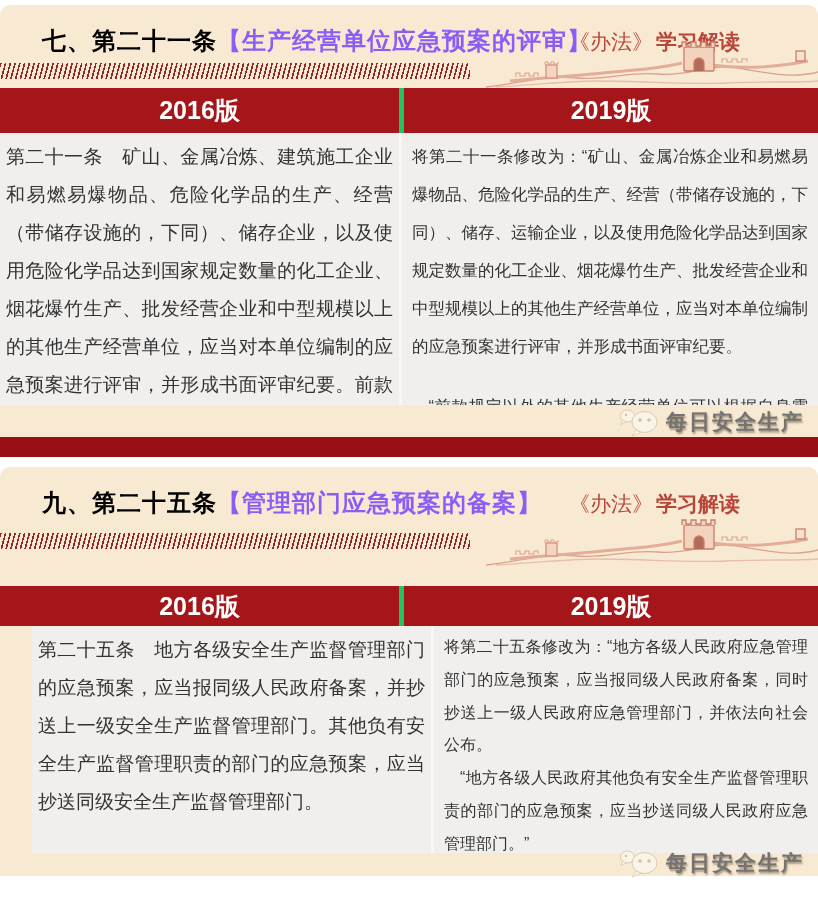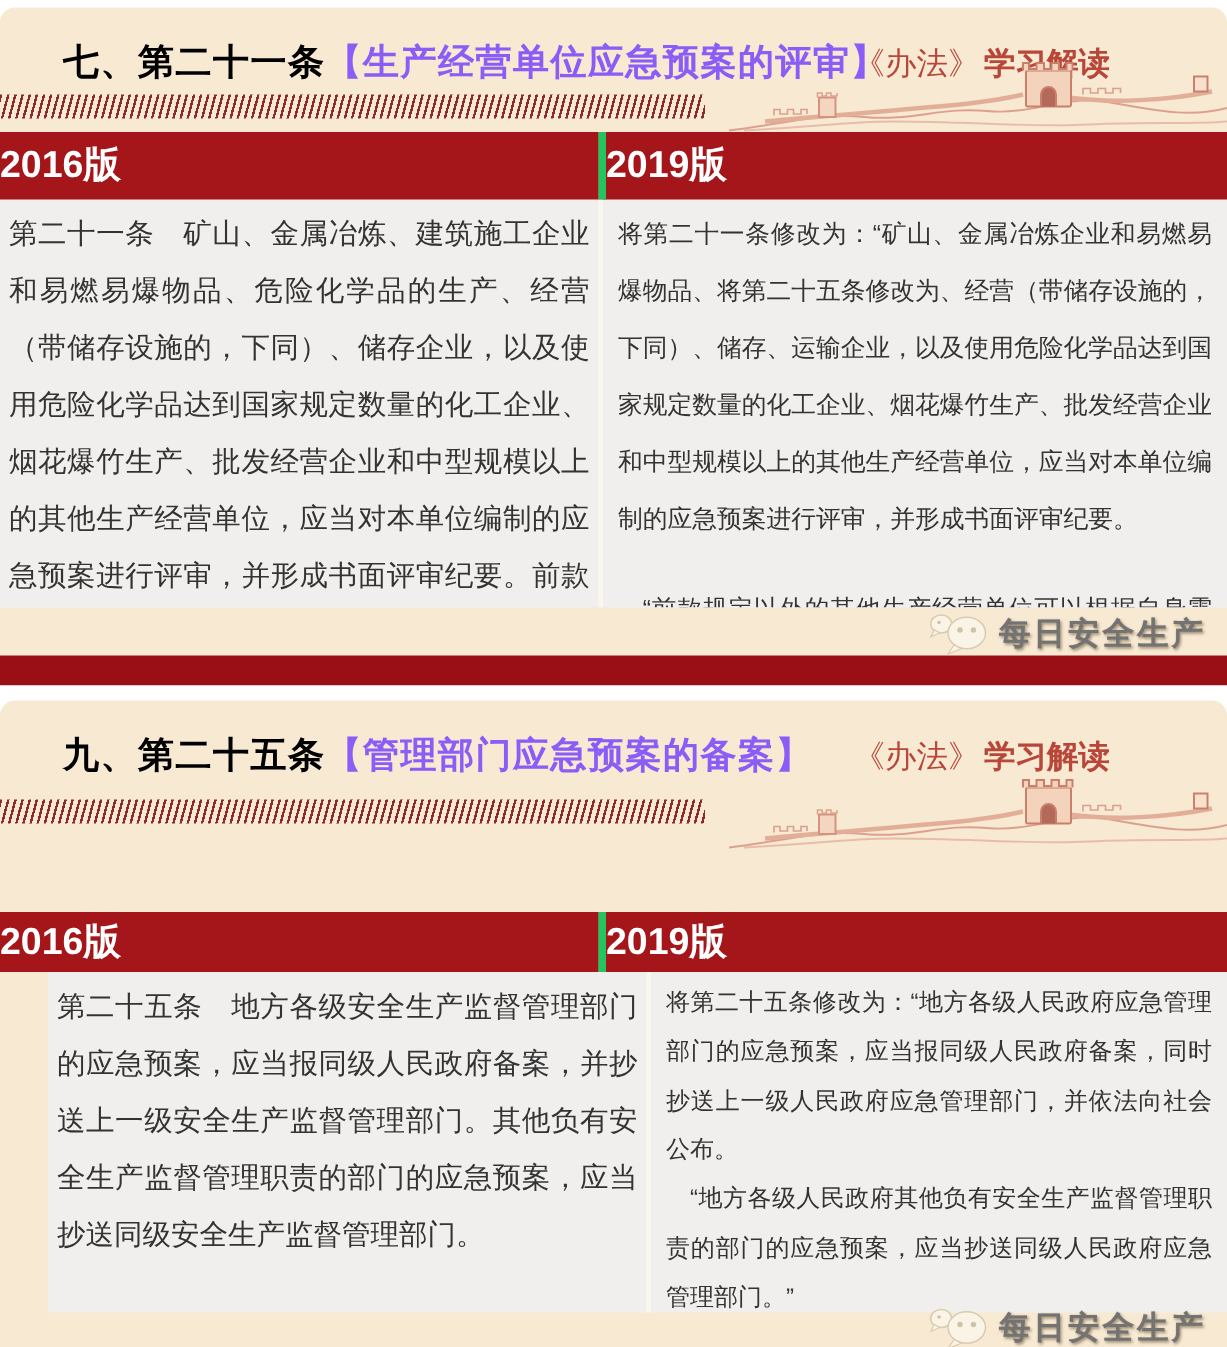--- a/index.html
+++ b/index.html
@@ -7,21 +7,21 @@
   .page {
     width: 818px; height: 898px; position: relative; overflow: hidden;
     background: #fff; font-family: "Liberation Sans", sans-serif;
   }
   .panel { background: #f8e9d3; border-radius: 10px 10px 0 0; }
   .block-1 .panel { margin-top: 5px; }
 
   
   .panel-head { position: relative; }
   .block-1 .panel-head { height: 83px; }
-  .block-2 .panel-head { height: 141px; padding-left: 23px; }
+  .block-2 .panel-head { height: 119px; padding-left: 23px; }
 
   .sec-title {
     position: absolute; left: 42px; top: 20px; margin: 0;
     font-size: 24px; font-weight: bold; letter-spacing: 1px; white-space: nowrap;
   }
   .t-num { color: #000000; }
   .t-bracket { color: #8b5cf6; }
 
   .badge {
     position: absolute; right: 78px; top: 23px;
@@ -37,21 +37,21 @@
   .block-2 .hatch { top: 66px; }
 
   .wall { position: absolute; right: 0; width: 332px; height: 52px; }
   .block-1 .wall { top: 32px; }
   .block-2 .wall { top: 48px; }
 
   
   .cmp-head { display: flex; }
   .hcell {
     flex: 0 0 399px; background: #a5161a; color: #ffffff;
-    font-size: 25px; font-weight: bold; text-align: left;
+    font-size: 25px; font-weight: bold; text-align: center;
   }
   .hcell.right { flex: 1 1 auto; border-left: 5px solid #22c55e; }
   .block-1 .hcell { height: 45px; line-height: 45px; }
   .block-2 .hcell { height: 40px; line-height: 40px; }
 
   .cmp-body { display: flex; background: #f0efed; overflow: hidden; }
   .block-1 .cmp-body { height: 272px; }
   .block-2 .cmp-body { height: 227px; margin-left: 32px; }
   .cell { overflow: hidden; }
   .cell.left { flex: 0 0 399px; padding: 5px 6px 0 6px; font-size: 19px; line-height: 2.0; }
@@ -116,21 +116,21 @@
       <div class="cmp-table">
         <div class="cmp-head">
           <div class="hcell">2016版</div>
           <div class="hcell right">2019版</div>
         </div>
         <div class="cmp-body">
           <div class="cell left">
             <p>第二十一条　矿山、金属冶炼、建筑施工企业和易燃易爆物品、危险化学品的生产、经营（带储存设施的，下同）、储存企业，以及使用危险化学品达到国家规定数量的化工企业、烟花爆竹生产、批发经营企业和中型规模以上的其他生产经营单位，应当对本单位编制的应急预案进行评审，并形成书面评审纪要。前款规定以外的其他生产经营单位应当对本单位编制的应急预案进行论证。</p>
           </div>
           <div class="cell right">
-            <p>将第二十一条修改为：“矿山、金属冶炼企业和易燃易爆物品、将第二十五条修改为、经营（带储存设施的，下同）、储存、运输企业，以及使用危险化学品达到国家规定数量的化工企业、烟花爆竹生产、批发经营企业和中型规模以上的其他生产经营单位，应当对本单位编制的应急预案进行评审，并形成书面评审纪要。</p>
+            <p>将第二十一条修改为：“矿山、金属冶炼企业和易燃易爆物品、危险化学品的生产、经营（带储存设施的，下同）、储存、运输企业，以及使用危险化学品达到国家规定数量的化工企业、烟花爆竹生产、批发经营企业和中型规模以上的其他生产经营单位，应当对本单位编制的应急预案进行评审，并形成书面评审纪要。</p>
             <p class="quote-para">“前款规定以外的其他生产经营单位可以根据自身需要，对本单位编制的应急预案进行论证。”</p>
           </div>
         </div>
       </div>
 
       <div class="wm-row">
         <span class="wm">
           <svg class="wx-icon" viewBox="0 0 42 32" aria-hidden="true">
             <ellipse cx="9.5" cy="10" rx="7" ry="6" fill="#faf4e7" stroke="#d9cbaf" stroke-width="1"></ellipse>
             <path d="M5,14 l-2.5,4.5 6,-2.5 z" fill="#faf4e7" stroke="#d9cbaf" stroke-width="0.8"></path>

